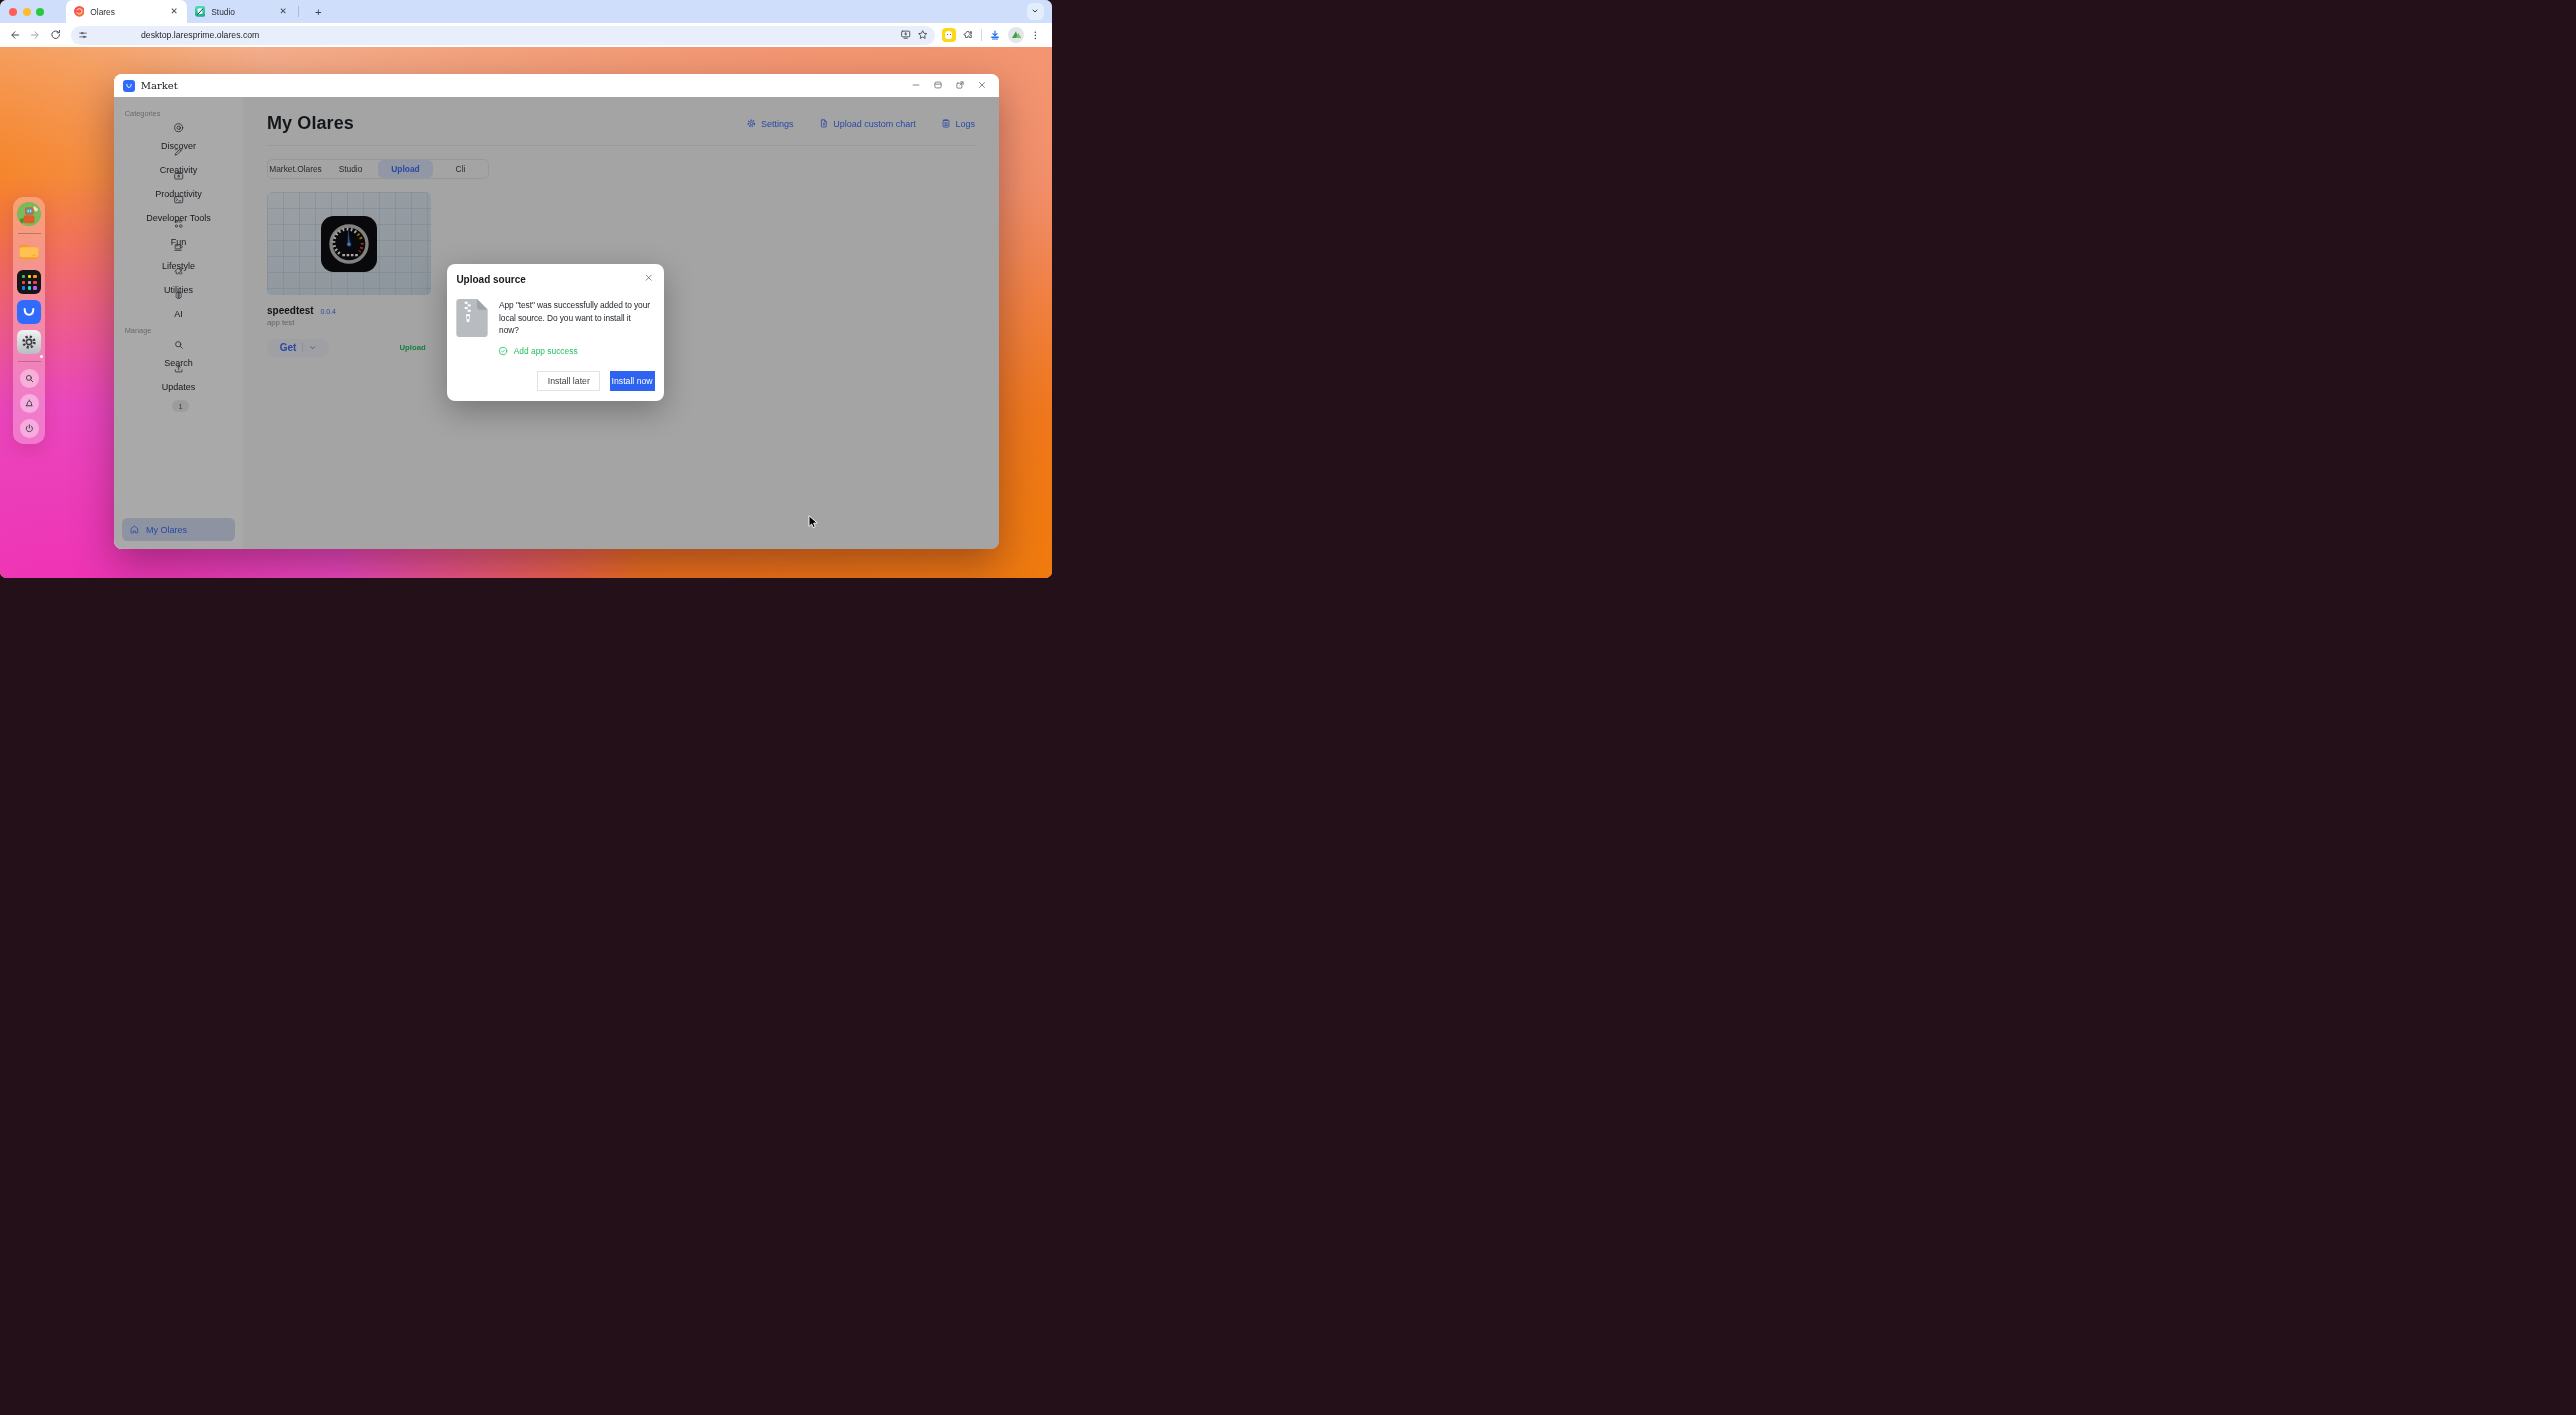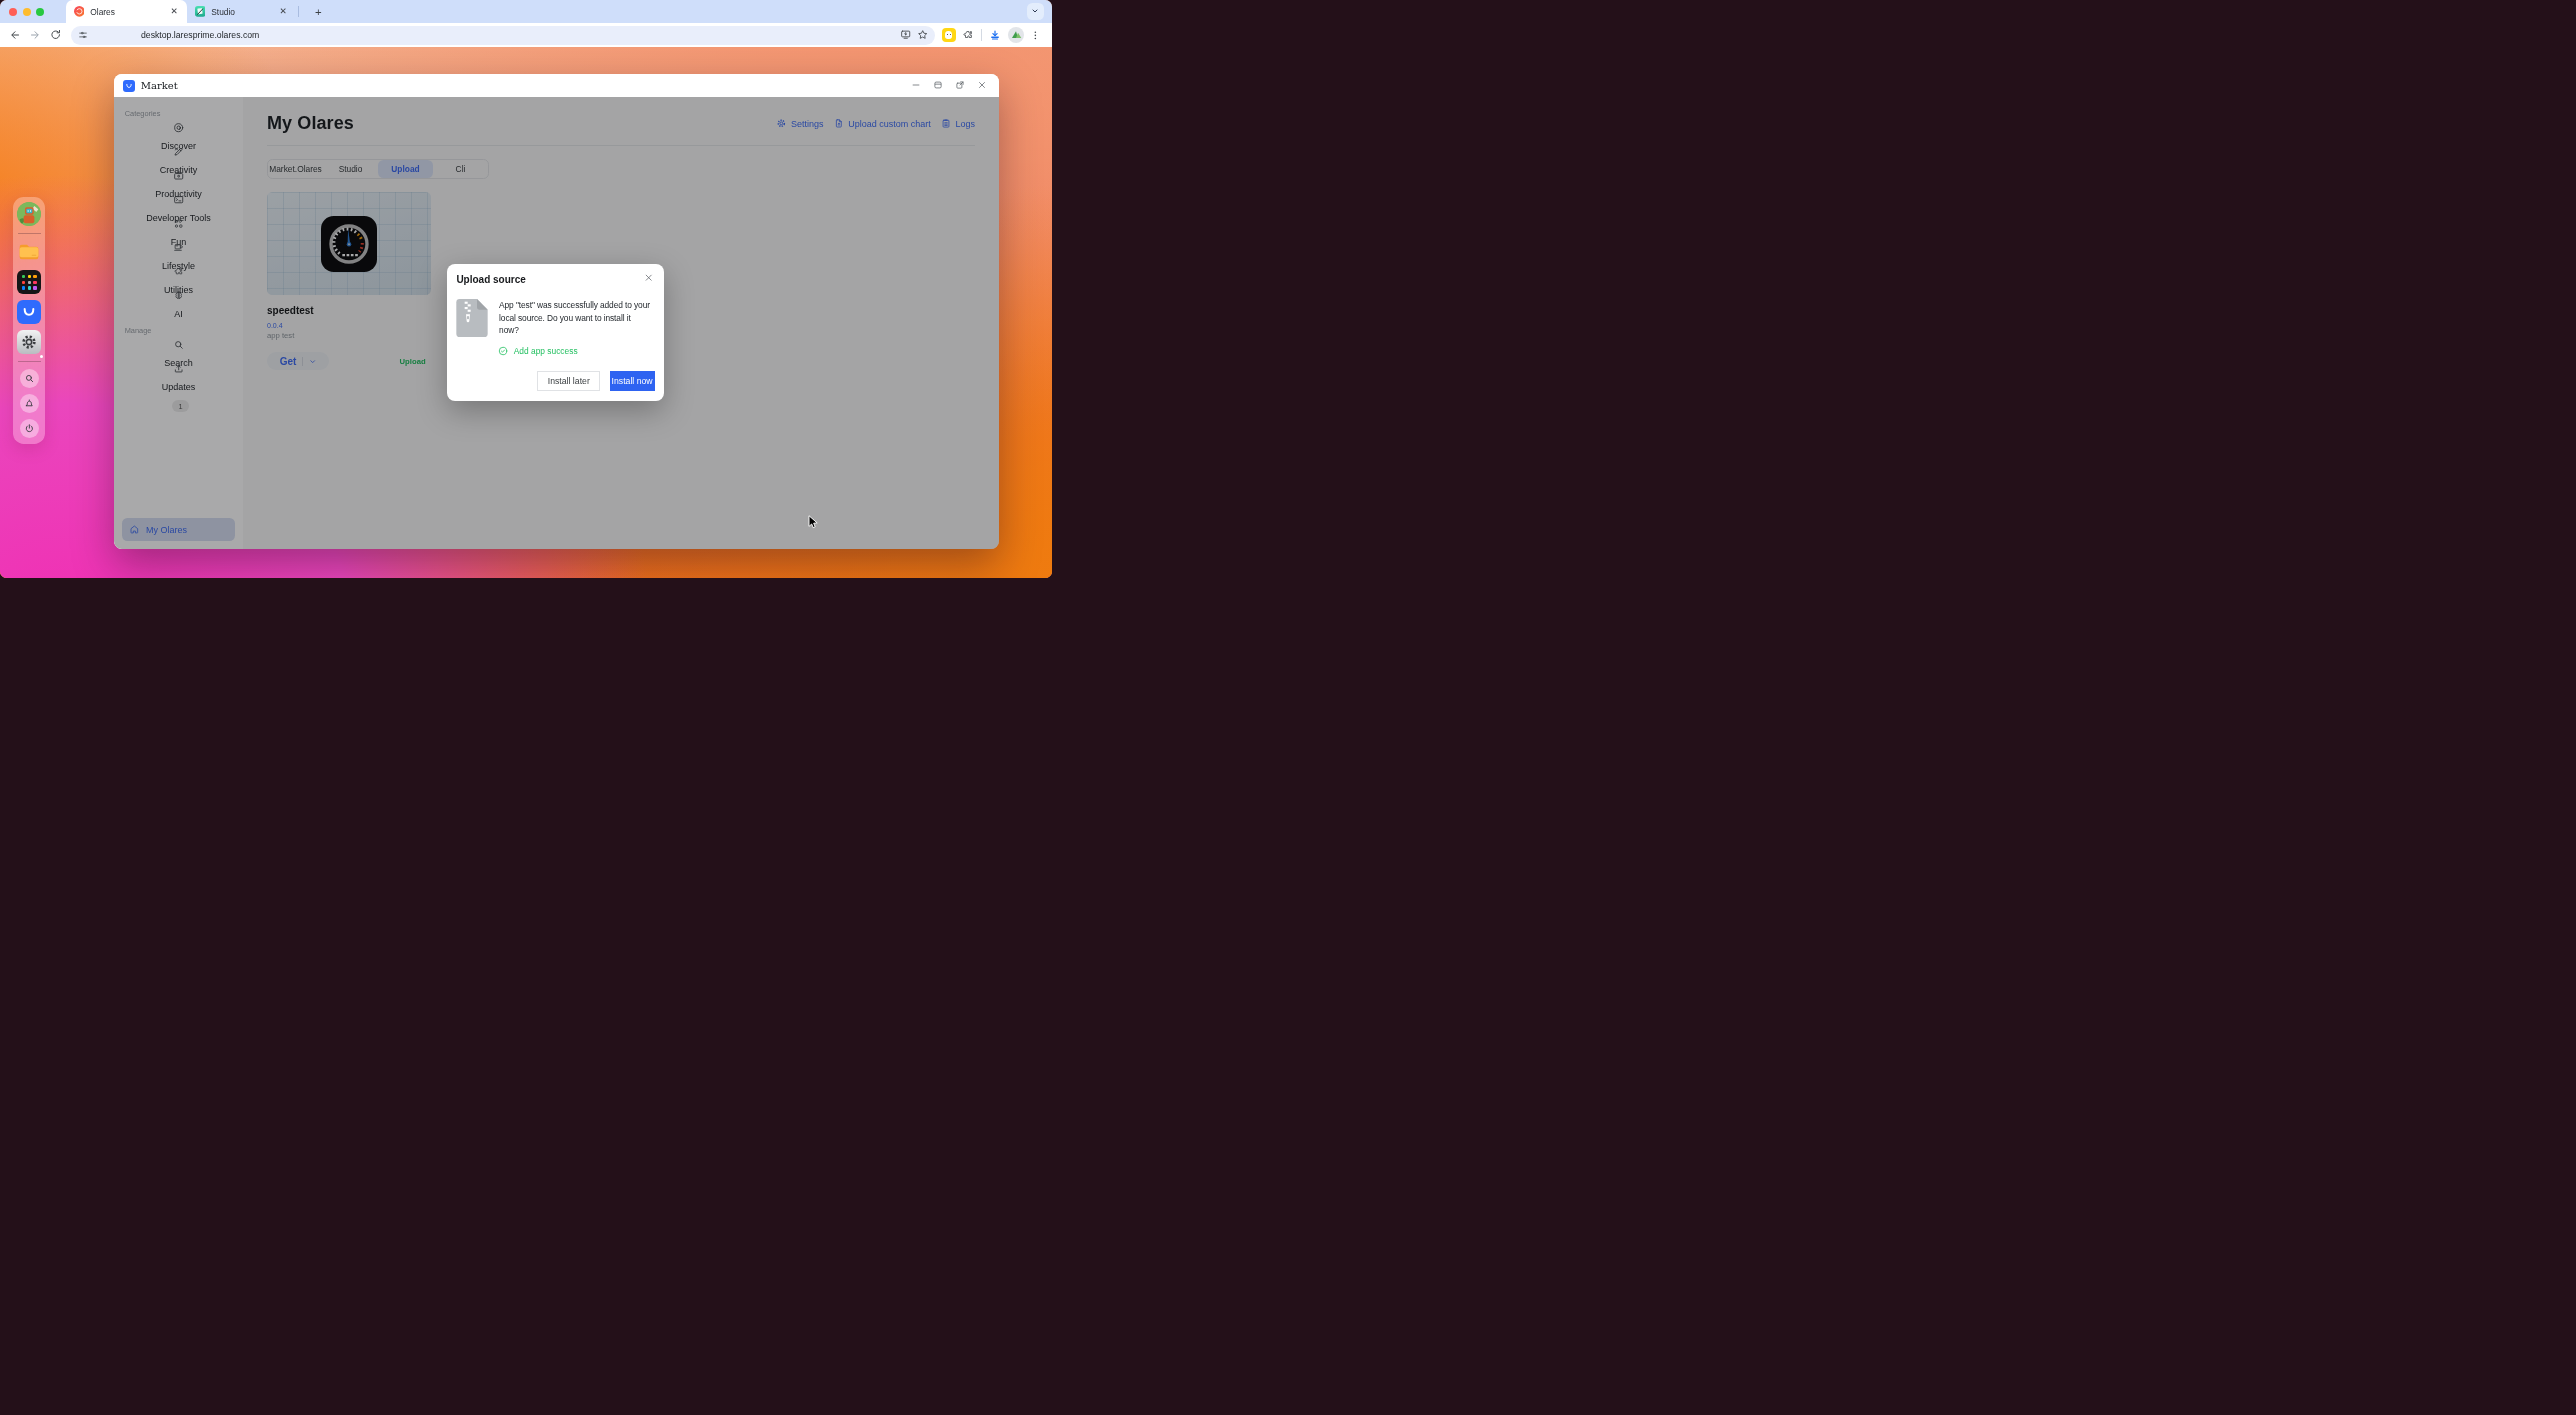--- a/index.html
+++ b/index.html
@@ -67,34 +67,34 @@
   .wbody{position:absolute;top:23px;left:0;right:0;bottom:0;display:flex;}
   .sidebar{width:129px;background:#fff;position:relative;padding:8px 8px;flex:none;}
   .sb-label{font-size:7.4px;color:#9aa0a6;margin:4px 0 4px 2.7px;}
   .sb-item{height:24px;display:flex;align-items:center;gap:8px;padding:0 5.4px;font-size:9px;color:#24282c;border-radius:5.4px;flex-direction:column;}
   .sb-item .sic{color:#3f4449;display:flex;}
   .badge{background:#ececec;border-radius:6px;font-size:7.4px;color:#555;padding:1.3px 6px;margin-left:4px;}
   .sb-footer{position:absolute;left:8px;right:8px;bottom:8px;height:23px;background:#d6def2;border-radius:5.4px;display:flex;align-items:center;gap:6.7px;padding:0 6.7px;color:#3d6bf3;font-size:9px;}
   .content{flex:1;padding:16px 24px 0;position:relative;}
   .chead{display:flex;align-items:center;}
   .ctitle{font-size:18px;font-weight:bold;color:#1b1f23;letter-spacing:0.1px;}
-  .cactions{margin-left:auto;display:flex;align-items:center;gap:10px;}
+  .cactions{margin-left:auto;display:flex;align-items:center;gap:25px;}
   .action{display:flex;align-items:center;gap:4.7px;color:#3d6bf3;font-size:9px;}
   .chead-divider{height:0.7px;background:#e4e6e8;margin-top:10.7px;}
   .segmented{display:inline-flex;border:0.7px solid #e2e4e7;border-radius:5.4px;margin-top:13.4px;overflow:hidden;}
   .seg-item{width:55px;height:18px;display:flex;align-items:center;justify-content:center;font-size:8.4px;color:#3c4043;}
   .seg-item.active{background:#dbe4f8;border-radius:5.4px;color:#3d6bf3;font-weight:bold;}
   .card{width:164px;margin-top:13.4px;}
   .thumb{width:164px;height:103px;border-radius:5.4px;position:relative;display:flex;align-items:center;justify-content:center;
     background-image:
       linear-gradient(rgba(150,183,207,.28) 0.7px,transparent 0.7px),
       linear-gradient(90deg,rgba(150,183,207,.28) 0.7px,transparent 0.7px),
       linear-gradient(160deg,#eaf2f7 0%,#dde8f0 55%,#d4e1ea 100%);
     background-size:16px 16px,16px 16px,100% 100%;}
-  .card-name-row{display:flex;align-items:baseline;margin-top:9.4px;gap:6.7px;flex-direction:column;}
+  .card-name-row{display:flex;align-items:baseline;margin-top:9.4px;gap:6.7px;}
   .card-name{font-size:10px;font-weight:bold;color:#16181a;}
   .card-version{font-size:7px;color:#3d6bf3;}
   .card-sub{font-size:7.7px;color:#8f969c;margin-top:2px;}
   .card-actions{display:flex;align-items:center;justify-content:space-between;margin-top:12px;}
   .getbtn{width:62px;height:18px;border-radius:9.4px;background:#eef1f5;display:flex;align-items:center;justify-content:center;}
   .getbtn .glabel{font-size:10px;font-weight:bold;color:#3d6bf3;}
   .getbtn .gdiv{width:0.7px;height:9.4px;background:#d4d9e0;margin:0 6px;}
   .upload-label{font-size:7.7px;font-weight:bold;color:#21bf5f;margin-right:5.4px;}
 
   .dim{position:absolute;top:23px;left:0;right:0;bottom:0;background:rgba(10,10,12,.35);z-index:5;}

